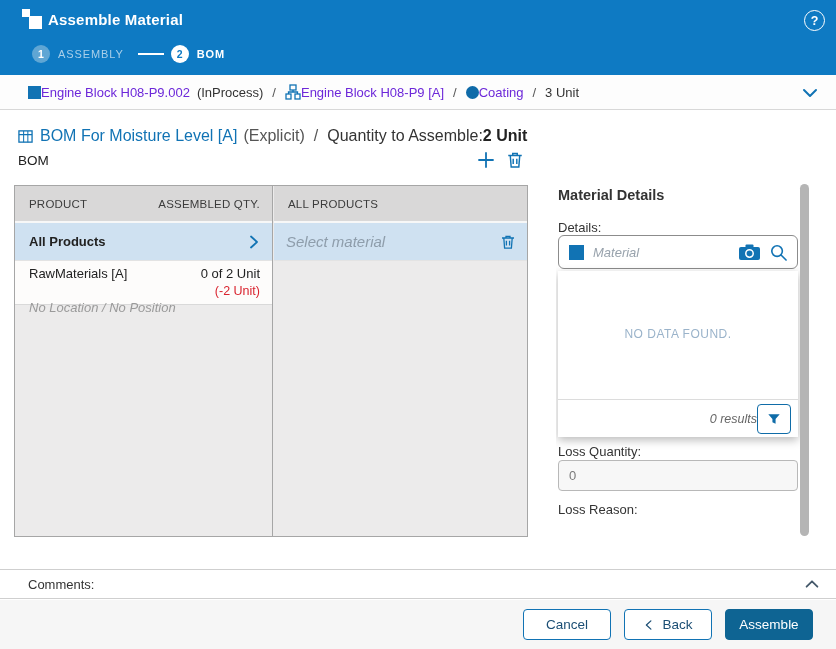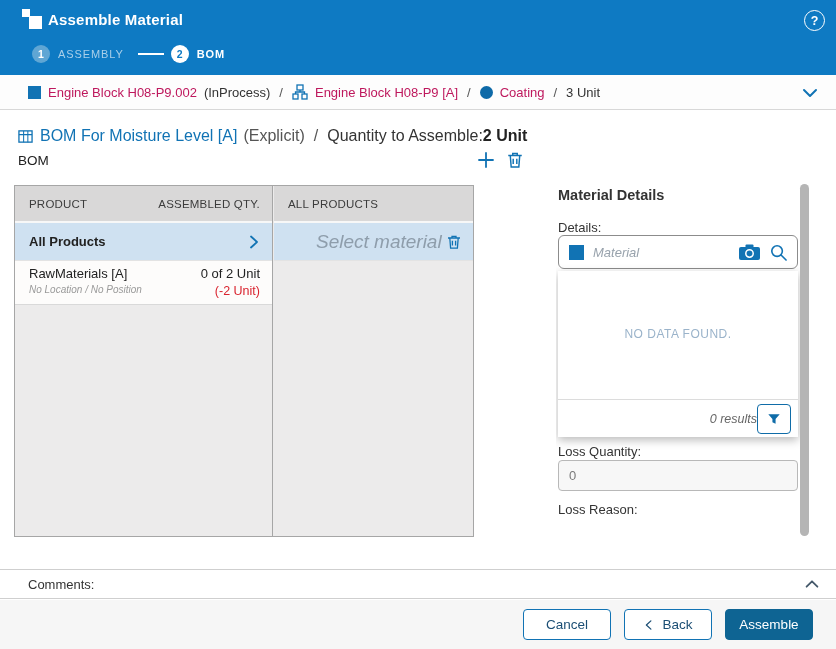--- a/index.html
+++ b/index.html
@@ -18,58 +18,58 @@
   .step-circle.done { background:#5fa6d4; color:#fff; }
   .step-circle.active { background:#fff; color:#0e7ac3; }
   .step-label { font-size:11px; letter-spacing:.9px; margin-left:8px; }
   .step-label.done { color:#a9cfe9; }
   .step-label.active { color:#fff; font-weight:700; }
   .step-line { width:26px; height:2px; background:#fff; margin:0 7px 0 14px; }
 
   
   .breadcrumb { position:absolute; left:0; top:75px; width:836px; height:35px; background:#fdfdfd;
                 border-bottom:1px solid #d8d8d8; display:flex; align-items:center; padding-left:28px; font-size:13px; }
-  .crumb-link { color:#be185d; margin-left:7px; cursor:pointer; }
+  .crumb-link { color:#6d28d9; cursor:pointer; }
   .crumb-status { color:#333; margin-left:7px; }
   .crumb-sep { color:#555; margin:0 9px; }
   .sq-icon { width:13px; height:13px; background:#1173b4; display:inline-block; }
   .dot-icon { width:13px; height:13px; background:#0e6aa8; border-radius:50%; display:inline-block; }
   .crumb-chevron { position:absolute; right:16px; top:8px; width:20px; height:20px; cursor:pointer; }
 
   
   .bom-info { position:absolute; left:18px; top:127px; height:18px; display:flex; align-items:center; font-size:16px; }
   .bom-info .link { color:#1173b4; margin-left:7px; cursor:pointer; }
   .bom-info .muted { color:#555; margin-left:6px; }
   .bom-info .sep { color:#555; margin:0 9px; }
   .qty-strong { font-weight:700; color:#222; }
   .bom-label { position:absolute; left:18px; top:153px; font-size:13.5px; color:#222; }
   .tool-plus { position:absolute; left:476px; top:150px; width:20px; height:20px; cursor:pointer; }
   .tool-trash { position:absolute; left:506px; top:151px; width:18px; height:18px; cursor:pointer; }
 
   
-  .bom-table { position:absolute; left:14px; top:185px; width:460px; height:352px; border:1px solid #a6a6a6; background:#ecebeb; }
+  .bom-table { position:absolute; left:14px; top:185px; width:514px; height:352px; border:1px solid #a6a6a6; background:#ecebeb; }
   .pane { position:absolute; top:0; height:100%; }
   .pane-left { left:0; width:258px; border-right:1px solid #a6a6a6; }
   .pane-right { left:259px; right:0; }
   .thead { height:37px; background:#d9d8d8; border-bottom:2px solid #f7f7f7; display:flex; align-items:center;
            font-size:11.5px; color:#3c3c3c; letter-spacing:.2px; }
   .thead .c1 { padding-left:14px; flex:1; }
   .thead .c2 { padding-right:12px; text-align:right; }
   .row-group { height:38px; background:#cfe1f1; display:flex; align-items:center; border-bottom:1px solid #e3e3e3; }
   .row-group .lbl { padding-left:14px; font-weight:700; font-size:13px; color:#222; flex:1; }
   .row-group .chev { width:16px; height:16px; margin-right:10px; }
   .row-mat { height:44px; background:#fdfcfb; border-bottom:1px solid #d9d9d9; display:flex; padding:5px 12px 0 14px; }
   .row-mat .left { flex:1; }
   .row-mat .name { font-size:13px; color:#222; }
-  .row-mat .loc { font-size:10px; font-style:italic; color:#9a9a9a; margin-top:3px; }
+  .row-mat .loc { font-size:13px; font-style:italic; color:#9a9a9a; margin-top:19px; }
   .row-mat .right { text-align:right; }
   .row-mat .qty { font-size:13px; color:#222; }
   .row-mat .delta { font-size:12.5px; color:#d9232e; margin-top:3px; }
   .row-select { height:38px; background:#cfe1f1; display:flex; align-items:center; border-bottom:1px solid #e3e3e3; }
-  .row-select .ph { flex:1; padding-left:12px; font-size:19px; font-style:italic; color:#8e9dab;margin-left:30px; }
+  .row-select .ph { flex:1; padding-left:12px; font-size:15px; font-style:italic; color:#8e9dab; }
   .row-select .trash { width:16px; height:16px; margin-right:11px; cursor:pointer; }
 
   
   .right-clip { position:absolute; left:556px; top:183px; width:246px; height:354px; overflow:hidden; }
   .md-title { position:absolute; left:2px; top:4px; font-size:14.5px; font-weight:700; color:#333; }
   .fld-label { position:absolute; left:2px; font-size:13px; color:#333; }
   .material-box { position:absolute; left:2px; top:52px; width:240px; height:34px; background:#fff; border:1px solid #8c8c8c;
                   border-radius:6px; display:flex; align-items:center; }
   .material-box .sq { width:15px; height:15px; background:#1173b4; margin-left:10px; flex:none; }
   .material-box input { flex:1; border:none; outline:none; background:transparent; font-family:inherit; font-size:13px;

